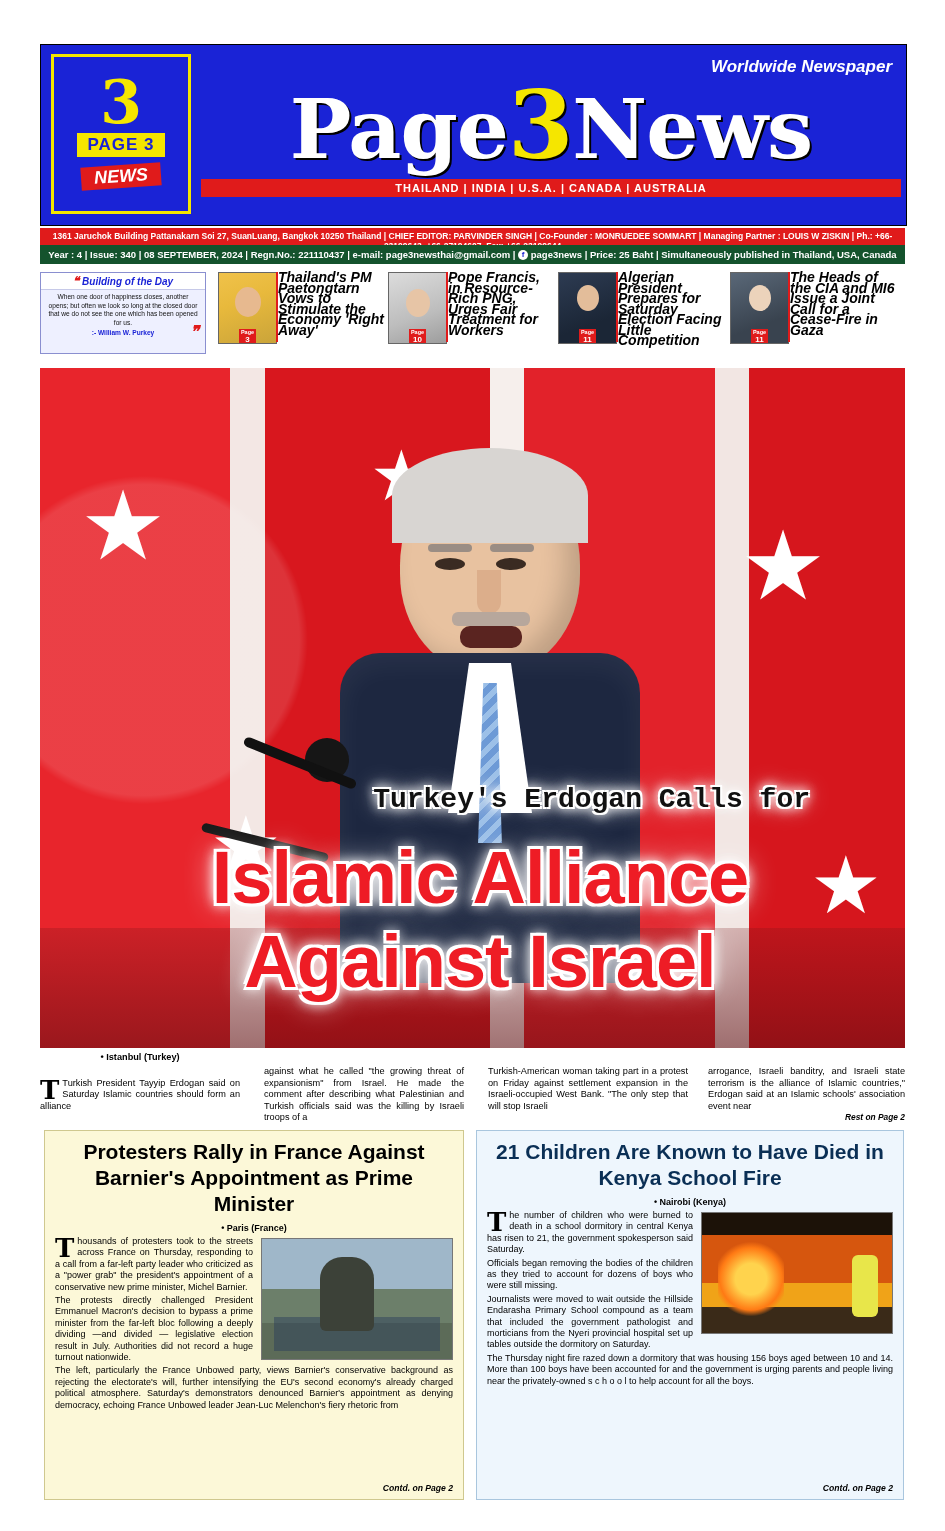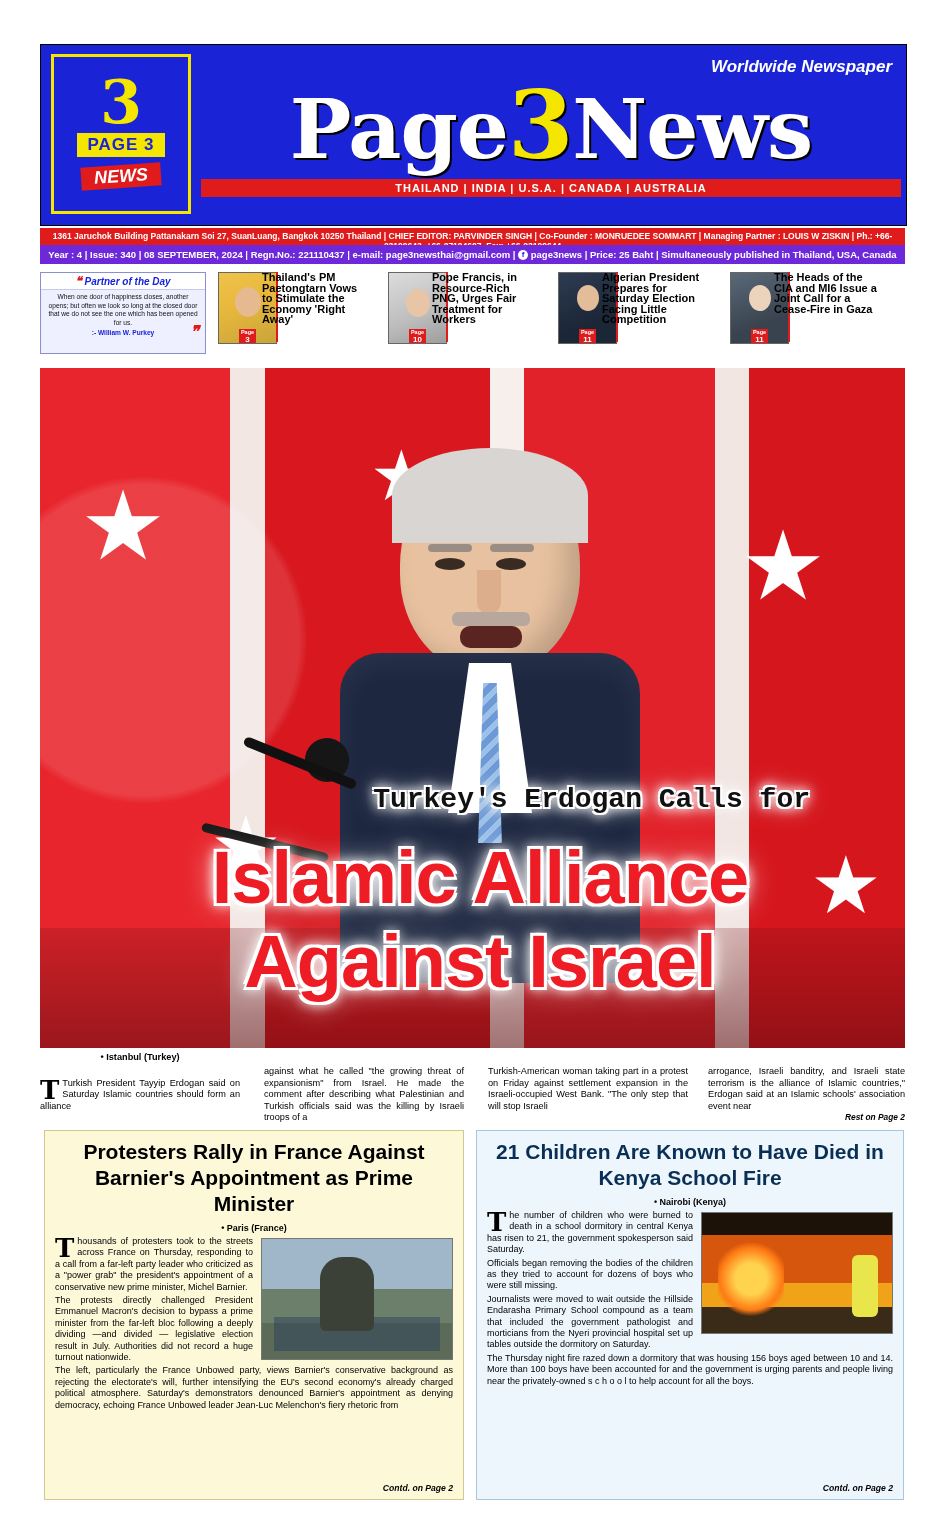--- a/index.html
+++ b/index.html
@@ -13,35 +13,35 @@
   .logo-page3{margin:2px auto 0;width:88px;background:#f5e600;color:#1a23d6;font-weight:bold;font-size:17px;text-align:center;letter-spacing:1px;padding:2px 0;}
   .logo-news{margin:8px auto 0;width:80px;background:#e01b1b;color:#fff;font-weight:bold;font-style:italic;font-size:18px;text-align:center;transform:rotate(-4deg);padding:1px 0;}
   .ww-news{position:absolute;right:14px;top:12px;color:#fff;font-weight:bold;font-size:17px;font-style:italic;text-align:center;}
   .title-wrap{position:absolute;left:160px;top:28px;width:700px;height:120px;}
   .title-text{font-family:"DejaVu Serif",serif;font-weight:bold;font-size:82px;color:#fff;text-align:center;line-height:104px;letter-spacing:-1px;white-space:nowrap;text-shadow:2px 2px 0 #000;}
   .title-text .y3{color:#f5e600;font-size:94px;}
   .countries{position:absolute;left:160px;bottom:28px;width:700px;background:#e01b1b;color:#fff;font-size:11px;font-weight:bold;text-align:center;padding:3px 0;letter-spacing:1px;}
 
   
   .infobar1{position:absolute;left:40px;top:228px;width:865px;background:#e01b1b;color:#fff;font-size:8.5px;font-weight:bold;text-align:center;padding:3px 0;box-sizing:border-box;}
-  .infobar2{position:absolute;left:40px;top:245px;width:865px;background:#6d28d9;color:#fff;font-size:9.5px;font-weight:bold;text-align:center;padding:4px 0;box-sizing:border-box;}
+  .infobar2{position:absolute;left:40px;top:245px;width:865px;background:#14532d;color:#fff;font-size:9.5px;font-weight:bold;text-align:center;padding:4px 0;box-sizing:border-box;}
   .infobar2 .fb{display:inline-block;width:10px;height:10px;border-radius:50%;background:#fff;color:#1a23d6;font-size:8px;line-height:10px;text-align:center;vertical-align:middle;}
 
   
   .teasers{position:absolute;left:40px;top:272px;width:865px;height:82px;}
   .thought{position:absolute;left:0;top:0;width:166px;height:82px;background:#eef0ff;border:1px solid #8a8fd0;box-sizing:border-box;}
   .thought-head{background:#fff;color:#1a23d6;font-style:italic;font-weight:bold;font-size:10px;text-align:center;border-bottom:1px solid #c6c9e8;padding:1px 0;}
   .thought-head .q{color:#e01b1b;font-size:12px;}
   .thought-body{font-size:6.6px;line-height:8.6px;text-align:center;padding:3px 6px 0;color:#111;}
   .thought-author{font-size:6.6px;font-weight:bold;text-align:center;color:#1a23d6;margin-top:2px;}
   .thought-qmark{position:absolute;right:6px;bottom:12px;color:#e01b1b;font-size:16px;font-weight:bold;font-style:italic;}
 
   .teaser{position:absolute;top:0;height:82px;}
   .teaser .ph{position:absolute;left:0;top:0;width:57px;height:70px;border:1px solid #666;overflow:hidden;}
-  .teaser .tx{position:absolute;left:44px;top:0;width:106px;font-size:11px;font-weight:bold;line-height:10.5px;color:#000;}
+  .teaser .tx{position:absolute;left:60px;top:0;width:106px;font-size:14px;font-weight:bold;line-height:10.5px;color:#000;font-style:italic;}
   .pgbadge{position:absolute;left:20px;bottom:-1px;width:17px;height:15px;background:#e01b1b;color:#fff;font-size:5.5px;font-weight:bold;text-align:center;line-height:7px;}
   .pgbadge b{display:block;font-size:8px;line-height:8px;}
   .redbar{position:absolute;left:58px;top:0;width:2px;height:70px;background:#e01b1b;}
 
   
   .th1{background:linear-gradient(160deg,#f0c24a 0%,#e8b93c 40%,#caa43a 100%);}
   .th1:after{content:"";position:absolute;left:16px;top:14px;width:26px;height:30px;border-radius:50%;background:#e7b98f;}
   .th2{background:linear-gradient(160deg,#dcdcdc 0%,#bdbdbd 60%,#9d9d9d 100%);}
   .th2:after{content:"";position:absolute;left:17px;top:16px;width:24px;height:28px;border-radius:50%;background:#e7c5a6;}
   .th3{background:linear-gradient(160deg,#2d3b52 0%,#1b2636 70%);}
@@ -132,21 +132,21 @@
   <div class="infobar2">
     <span>Year : 4  |  Issue: 340  |  08 SEPTEMBER, 2024  |  Regn.No.: 221110437  |  e-mail: page3newsthai@gmail.com  |</span>
     <span class="fb">f</span>
     <span>page3news</span>
     <span>|  Price: 25 Baht  |  Simultaneously published in Thailand, USA, Canada</span>
   </div>
 
   <div class="teasers">
 
     <div class="thought">
-      <div class="thought-head"><span class="q">❝</span> <span>Partner of the Day</span></div>
+      <div class="thought-head"><span class="q">❝</span> <span>Building of the Day</span></div>
       <div class="thought-body">When one door of happiness closes, another opens; but often we look so long at the closed door that we do not see the one which has been opened for us.</div>
       <div class="thought-author">:- William W. Purkey</div>
       <div class="thought-qmark">❞</div>
     </div>
 
     <div class="teaser" style="left:178px;width:166px;">
       <div class="ph th1">
         <div class="pgbadge"><span>Page</span><b>3</b></div>
       </div>
       <div class="redbar"></div>

